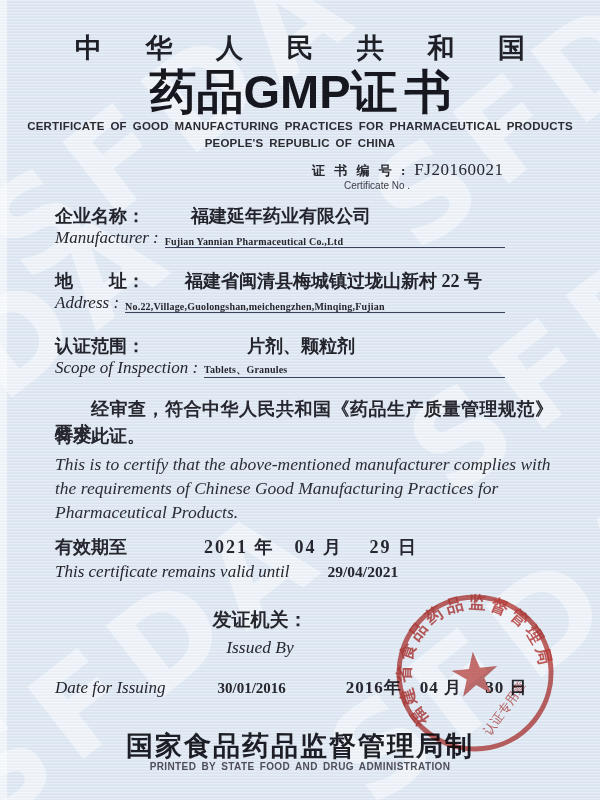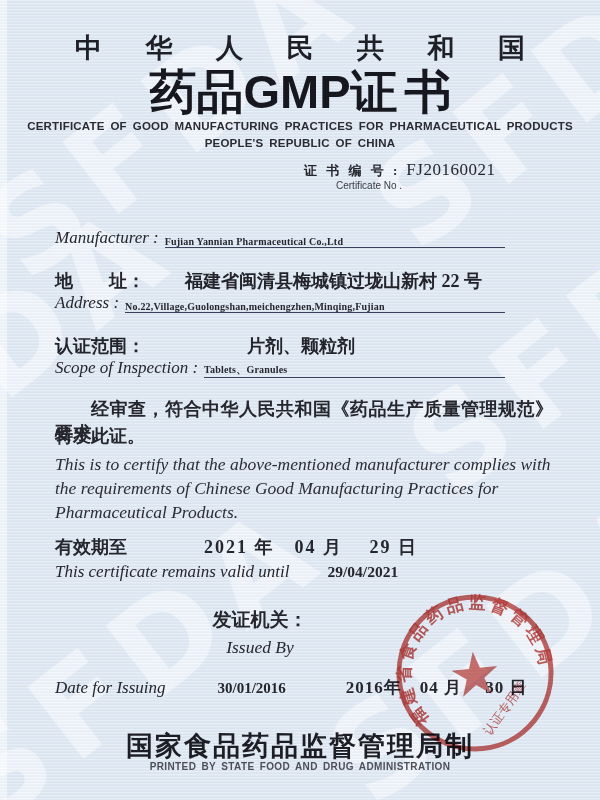--- a/index.html
+++ b/index.html
@@ -49,21 +49,21 @@
   }
   .main-title .t-cn2 { letter-spacing:7px; }
   .sub1,.sub2 {
     left:0; width:100%; text-align:center;
     font-family:"Liberation Sans",sans-serif;
     font-size:11.5px; font-weight:bold; letter-spacing:0.2px; word-spacing:2.5px;
     color:#2b2b33;
   }
   .sub1 { top:120px; } .sub2 { top:137px; }
 
-  .certno { left:304px; top:160px; }
+  .certno { left:312px; top:160px; }
   .certno-cnline { display:flex; align-items:baseline; }
   .certno-lbl { font-size:13px; font-weight:bold; letter-spacing:3px; }
   .certno-val { font-size:17px; font-weight:normal; margin-left:6px; letter-spacing:0.5px; }
   .certno-en { font-size:10px; font-family:"Liberation Sans",sans-serif; color:#3c3c45;margin-left:32px; }
 
   .cnrow { left:55px; display:flex; font-size:18px; font-weight:bold; color:#23232b; }
   .cnrow-m { top:204px; } .cnrow-m .val { margin-left:46px; }
   .cnrow-a { top:269px; } .cnrow-a .val { margin-left:40px; }
   .cnrow-s { top:334px; } .cnrow-s .val { margin-left:102px; }
 
@@ -133,20 +133,24 @@
   <div class="abs sub2">PEOPLE'S REPUBLIC OF CHINA</div>
 
   <div class="abs certno">
     <div class="certno-cnline">
       <span class="certno-lbl">证 书 编 号 :</span>
       <span class="certno-val">FJ20160021</span>
     </div>
     <div class="certno-en">Certificate No .</div>
   </div>
 
+  <div class="abs cnrow cnrow-m">
+    <span class="lbl">企业名称：</span>
+    <span class="val">福建延年药业有限公司</span>
+  </div>
   <div class="abs enrow enrow-m">
     <span class="lbl">Manufacturer :</span>
     <span class="line">Fujian Yannian Pharmaceutical Co.,Ltd</span>
   </div>
 
   <div class="abs cnrow cnrow-a">
     <span class="lbl">地　　址：</span>
     <span class="val">福建省闽清县梅城镇过垅山新村 22 号</span>
   </div>
   <div class="abs enrow enrow-a">

